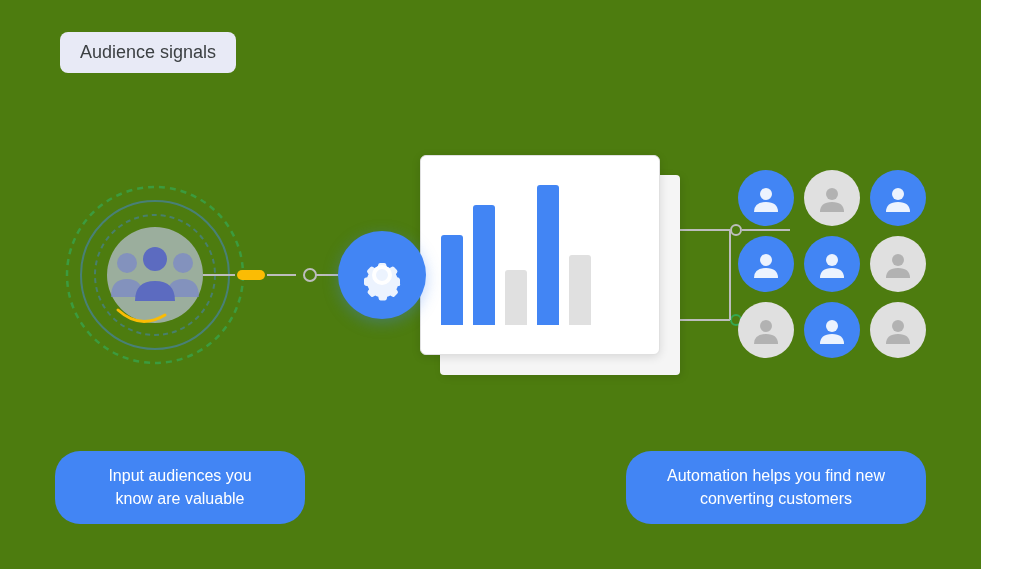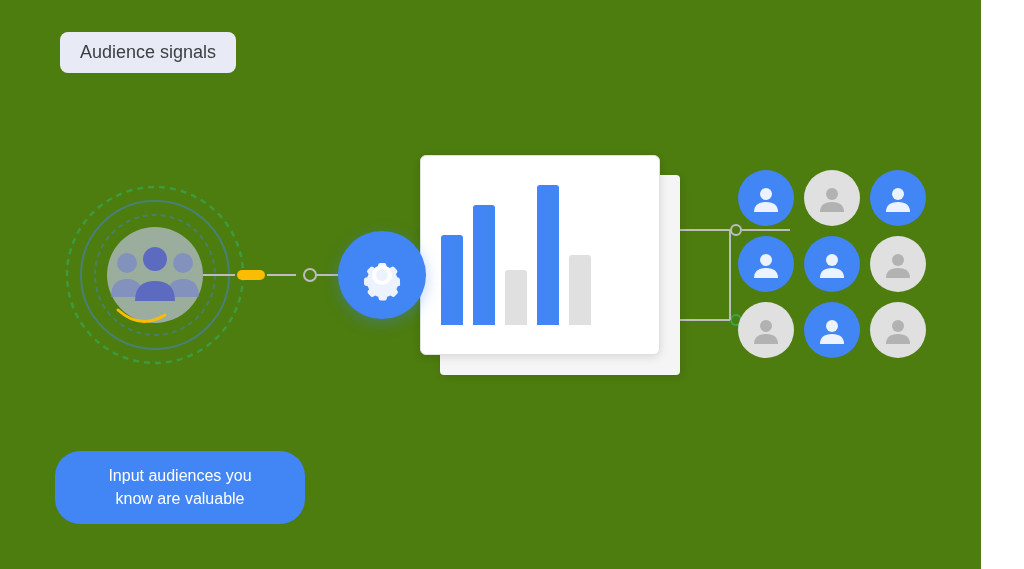--- a/index.html
+++ b/index.html
@@ -299,14 +299,18 @@
         </svg>
       </div>
     </div>
   </div>
 
   <div class="caption-left">
     <span>Input audiences you
 know are valuable</span>
   </div>
 
+  <div class="caption-right">
+    <span>Automation helps you find
+new converting customers</span>
+  </div>
 
 </div>
 
 </body></html>

